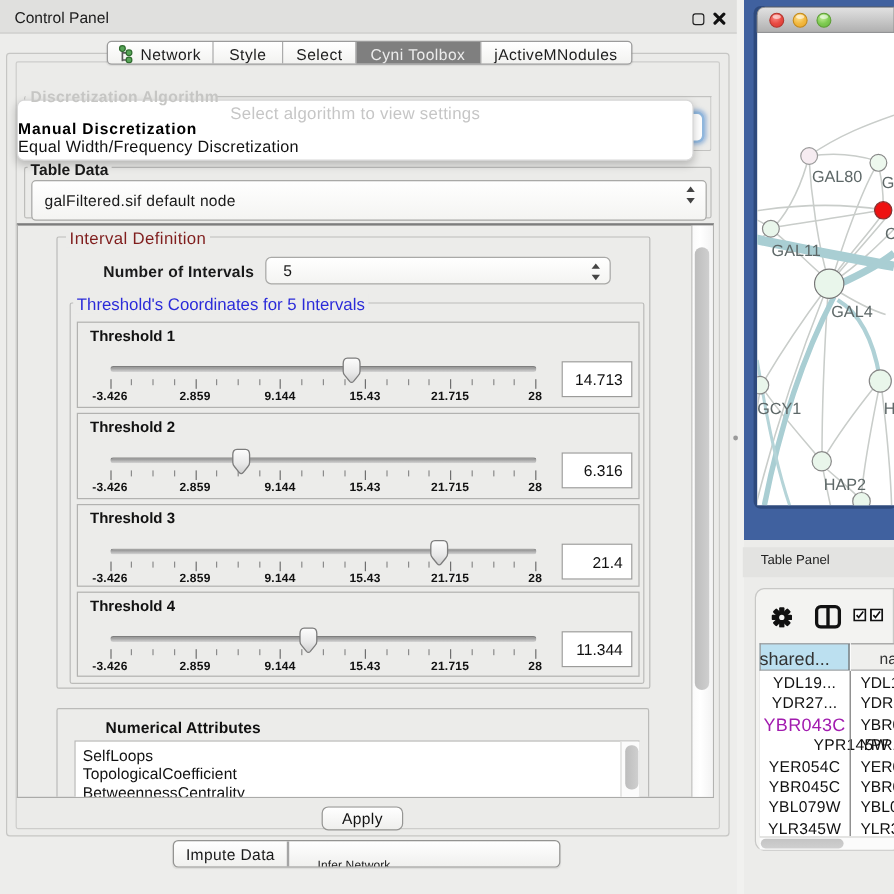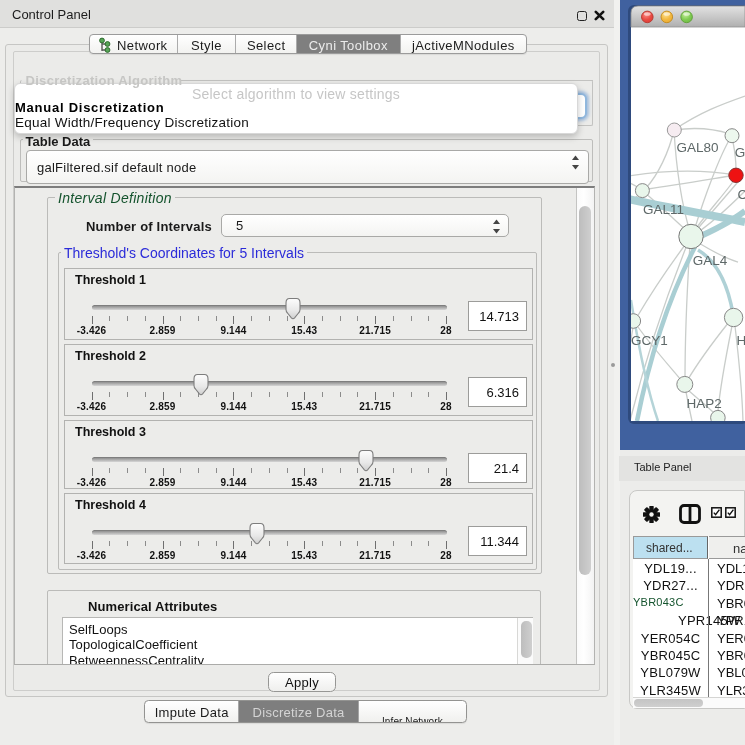--- a/index.html
+++ b/index.html
@@ -42,21 +42,21 @@
 <svg style="position:absolute;right:8px;top:4px" width="9" height="15" viewBox="0 0 9 15">
       <path d="M4.5 0.5 L8 5 L1 5 Z" fill="#444"></path>
       <path d="M4.5 14.5 L8 10 L1 10 Z" fill="#444"></path>
     </svg>
   </div>
 <div class="abs" style="left:14px;top:186px;width:581px;height:479px;background:#ECECEA;border-top:2px solid #7D7D7D;border-left:1px solid #B3B3B1;border-right:1px solid #B3B3B1;border-bottom:1px solid #ABABA9;overflow:hidden;"></div>
 <div class="abs" style="left:576px;top:188px;width:18px;height:476px;background:linear-gradient(90deg,#FAFAFA, #FFFFFF 40%,#F3F3F3);border-left:1px solid #C4C4C2;z-index:5;"></div>
 <div class="abs" style="left:579px;top:206px;width:12px;height:369px;background:linear-gradient(90deg,#BDBDBD,#CFCFCF);border-radius:6px;z-index:6;"></div>
 <div class="abs" style="left:15px;top:188px;width:561px;height:476px;overflow:hidden;">
 <div class="abs" style="left:32px;top:8.5px;width:495px;height:377px;border:1px solid #BBBBB9;border-radius:2px;"></div>
-<div class="abs" style="left:40px;top:1.5px;background:#ECECEA;padding:0 3px;font-size:14px;letter-spacing:0.3px;color:#14532d;z-index:2;font-style:italic;">Interval Definition</div>
+<div class="abs" style="left:40px;top:1.5px;background:#ECECEA;padding:0 3px;font-size:14px;letter-spacing:0.3px;color:#7f1d1d;z-index:2;">Interval Definition</div>
 <div class="abs" style="left:71px;top:31px;font-size:13px;font-weight:bold;letter-spacing:0.2px;color:#1a1a1a;">Number of Intervals</div>
 <div class="abs" style="left:206px;top:26px;width:288px;height:23px;background:linear-gradient(#FFFFFF,#F4F4F2);border:1px solid #A9A9A7;border-radius:5px;display:flex;align-items:center;">
 <span style="font-size:13px;color:#1a1a1a;margin-left:14px;">5</span>
 <svg style="position:absolute;right:7px;top:4px" width="9" height="15" viewBox="0 0 9 15">
         <path d="M4.5 0.5 L8 5 L1 5 Z" fill="#444"></path>
         <path d="M4.5 14.5 L8 10 L1 10 Z" fill="#444"></path>
       </svg>
     </div>
 <div class="abs" style="left:43px;top:64px;width:479px;height:318px;border:1px solid #BBBBB9;border-radius:2px;"></div>
 <div class="abs" style="left:46px;top:57px;background:#ECECEA;padding:0 3px;font-size:14px;letter-spacing:0px;color:#2B2BD9;z-index:2;">Threshold's Coordinates for 5 Intervals</div>
@@ -241,21 +241,20 @@
 <div class="abs" style="left:47px;top:429px;width:471px;height:60px;background:#fff;border:1px solid #B7B7B5;"></div>
 <div class="abs" style="left:54px;top:433.5px;font-size:13px;letter-spacing:0.1px;color:#111;">SelfLoops</div>
 <div class="abs" style="left:54px;top:449px;font-size:13px;letter-spacing:0.1px;color:#111;">TopologicalCoefficient</div>
 <div class="abs" style="left:54px;top:464.70000000000005px;font-size:13px;letter-spacing:0.1px;color:#111;">BetweennessCentrality</div>
 <div class="abs" style="left:502px;top:430px;width:16px;height:58px;background:#FBFBFB;border-left:1px solid #D8D8D6;"></div>
 <div class="abs" style="left:505.5px;top:433px;width:11px;height:37px;background:linear-gradient(90deg,#BDBDBD,#CFCFCF);border-radius:5px;"></div>
 </div>
 <div class="abs" style="left:268px;top:672px;width:68px;height:20px;background:linear-gradient(#FFFFFF,#EFEFED);border:1px solid #969694;border-radius:5.5px;display:flex;align-items:center;justify-content:center;font-size:13px;letter-spacing:0.3px;color:#111;">Apply</div>
 <div class="abs" style="left:144px;top:700px;width:323px;height:23px;border:1px solid #939391;border-radius:4.5px;background:linear-gradient(#FFFFFF,#F0F0EE);box-shadow:0 1px 1px rgba(0,0,0,0.08);overflow:hidden;display:flex;">
 <div style="width:95px;height:23px;border-right:1px solid #A5A5A5;display:flex;align-items:center;justify-content:center;font-size:13px;letter-spacing:0.3px;color:#1a1a1a;">Impute Data</div>
-<div style="width:119px;height:23px;background:#7E7E7E;display:flex;align-items:center;justify-content:center;font-size:13px;letter-spacing:0.25px;color:#D4D4D4;">Discretize Data</div>
 <div style="width:109px;height:41px;border-left:1px solid #A5A5A5;display:flex;align-items:center;justify-content:center;font-size:10px;letter-spacing:0.1px;color:#1a1a1a;">Infer Network</div>
 </div>
 <div class="abs" style="left:614px;top:0px;width:6px;height:745px;background:#F1F1EF;"></div>
 <div class="abs" style="left:610.5px;top:363px;width:4px;height:4px;border-radius:50%;background:#9A9A9A;"></div>
 <svg class="abs" style="left:620px;top:0px" width="125" height="450" viewBox="0 0 125 450">
 <rect x="0" y="0" width="125" height="450" fill="#40619F"></rect>
 <defs>
       <linearGradient id="tb" x1="0" y1="0" x2="0" y2="1">
         <stop offset="0" stop-color="#E2E2E2"></stop>
         <stop offset="0.5" stop-color="#C9C9C9"></stop>
@@ -365,28 +364,28 @@
     <rect x="0.8" y="0.8" width="9.4" height="9.4" fill="#fff" stroke="#111" stroke-width="1.5"></rect>
     <path d="M2.8 5.6 L4.6 7.6 L8.4 2.6" fill="none" stroke="#111" stroke-width="1.4"></path>
   </svg>
 <svg class="abs" style="left:725px;top:507px" width="11" height="11" viewBox="0 0 11 11">
     <rect x="0.8" y="0.8" width="9.4" height="9.4" fill="#fff" stroke="#111" stroke-width="1.5"></rect>
     <path d="M2.8 5.6 L4.6 7.6 L8.4 2.6" fill="none" stroke="#111" stroke-width="1.4"></path>
   </svg>
 <div class="abs" style="left:633px;top:536px;width:112px;height:161px;background:#fff;border-left:1px solid #AFAFAF;"></div>
 <div class="abs" style="left:633px;top:536px;width:75px;height:23px;background:#BCE0F0;border:1px solid #9A9A9A;border-right:1.5px solid #666;"></div>
 <div class="abs" style="left:708.5px;top:536px;width:37px;height:23px;background:#EFEFED;border-top:1px solid #9A9A9A;border-bottom:1px solid #9A9A9A;"></div>
-<div class="abs" style="left:633px;top:541px;width:54px;text-align:center;padding-left:13px;font-size:12px;color:#333;">shared...</div>
+<div class="abs" style="left:633px;top:541px;width:54px;text-align:center;font-size:15px;color:#333;">shared...</div>
 <div class="abs" style="left:733px;top:541px;font-size:13px;color:#333;">na</div>
 <div class="abs" style="left:633px;top:559px;width:112px;height:138px;overflow:hidden;background:#fff;">
 <div class="abs" style="left:0px;top:2.0px;width:75px;text-align:center;font-size:13px;letter-spacing:0.25px;color:#111;">YDL19...</div>
 <div class="abs" style="left:84px;top:2.0px;font-size:13px;color:#111;">YDL1</div>
 <div class="abs" style="left:0px;top:19.4px;width:75px;text-align:center;font-size:13px;letter-spacing:0.25px;color:#111;">YDR27...</div>
 <div class="abs" style="left:84px;top:19.4px;font-size:13px;color:#111;">YDR2</div>
-<div class="abs" style="left:0px;top:36.8px;width:75px;font-size:11px;letter-spacing:0.25px;color:#14532d;">YBR043C</div>
+<div class="abs" style="left:0px;top:36.8px;width:75px;text-align:center;font-size:15px;letter-spacing:0.25px;color:#a21caf;">YBR043C</div>
 <div class="abs" style="left:84px;top:36.8px;font-size:13px;color:#111;">YBR0</div>
 <div class="abs" style="left:0px;top:54.2px;width:75px;text-align:center;font-size:13px;letter-spacing:0.25px;color:#111;padding-left:45px;">YPR145W</div>
 <div class="abs" style="left:84px;top:54.2px;font-size:13px;color:#111;">YPR1</div>
 <div class="abs" style="left:0px;top:71.6px;width:75px;text-align:center;font-size:13px;letter-spacing:0.25px;color:#111;">YER054C</div>
 <div class="abs" style="left:84px;top:71.6px;font-size:13px;color:#111;">YER0</div>
 <div class="abs" style="left:0px;top:89.0px;width:75px;text-align:center;font-size:13px;letter-spacing:0.25px;color:#111;">YBR045C</div>
 <div class="abs" style="left:84px;top:89.0px;font-size:13px;color:#111;">YBR0</div>
 <div class="abs" style="left:0px;top:106.4px;width:75px;text-align:center;font-size:13px;letter-spacing:0.25px;color:#111;">YBL079W</div>
 <div class="abs" style="left:84px;top:106.4px;font-size:13px;color:#111;">YBL0</div>
 <div class="abs" style="left:0px;top:123.8px;width:75px;text-align:center;font-size:13px;letter-spacing:0.25px;color:#111;">YLR345W</div>

